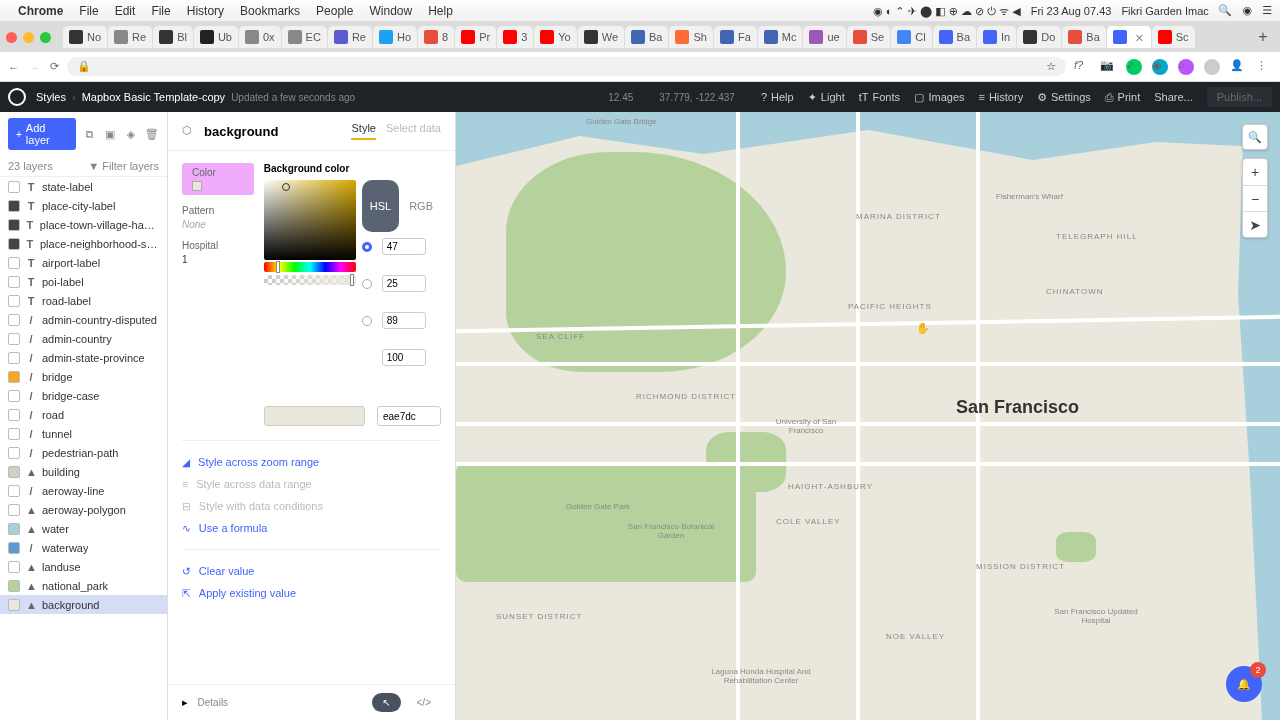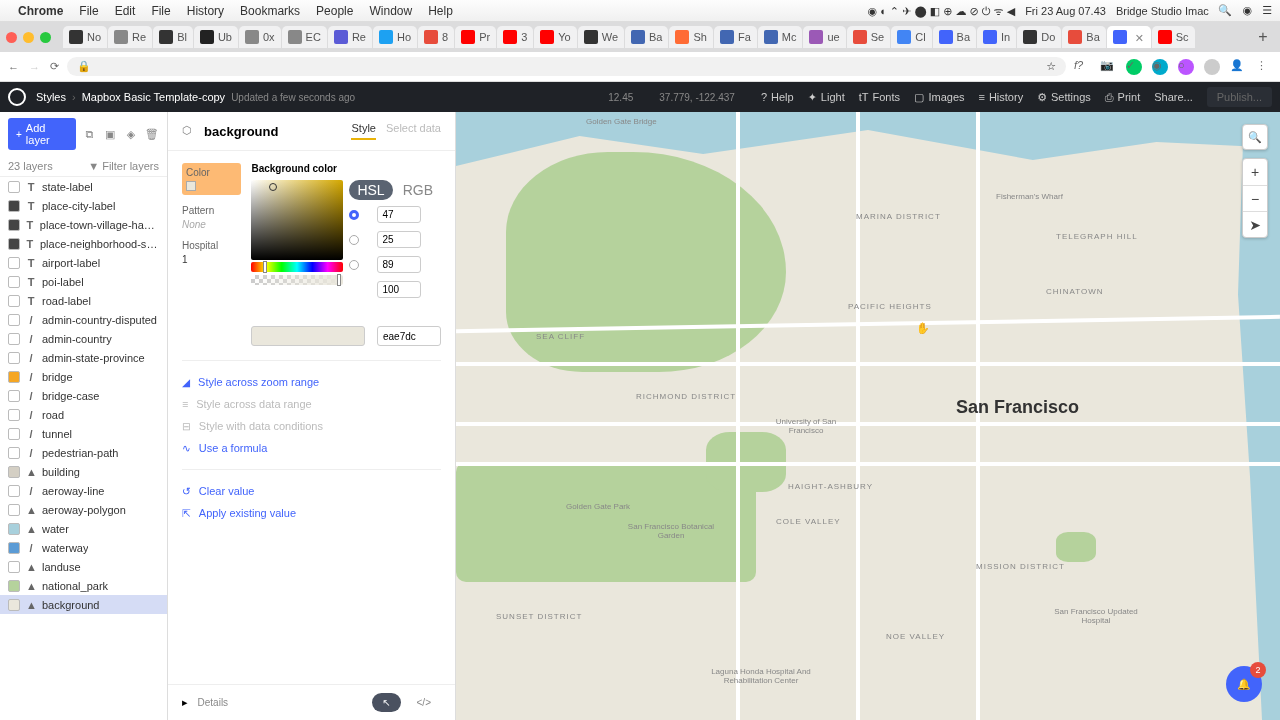--- a/index.html
+++ b/index.html
@@ -50,35 +50,35 @@
 .panel-h .back{width:14px;height:14px;color:#888}
 .panel-h h3{font-size:13px;font-weight:600}
 .panel-h .tabs{margin-left:auto;display:flex;gap:10px;font-size:10px}
 .panel-h .tabs .on{color:#333;border-bottom:2px solid #eab308;padding-bottom:4px}
 .panel-h .tabs .off{color:#bbb}
 .panel-b{padding:12px 14px;flex:1;overflow:auto}
 .prop-group{display:flex;gap:10px;margin-bottom:14px}
 .prop-left{width:82px}
 .prop-label{font-size:10px;color:#666;margin-bottom:3px}
 .prop-val{font-size:10px;color:#333}
-.prop-sel{background:#fdba74;padding:4px 4px;border-radius:3px}
+.prop-sel{background:#f0abfc;padding:4px 10px;border-radius:3px}
 .color-section{flex:1}
 .color-h{font-size:10px;font-weight:600;margin-bottom:6px}
 .color-row{display:flex;gap:6px;margin-bottom:6px}
 .sat{width:92px;height:80px;background:linear-gradient(to top,#000,transparent),linear-gradient(to right,#fff,#d4a800);position:relative;border-radius:2px}
 .sat .pick{position:absolute;width:8px;height:8px;border:1px solid #333;border-radius:50%;left:18px;top:3px}
 .hue{width:92px;height:10px;background:linear-gradient(to right,red,yellow,lime,cyan,blue,magenta,red);border-radius:2px;margin-top:2px;position:relative}
 .hue .sl{position:absolute;left:12px;top:-1px;width:4px;height:12px;background:#fff;border:1px solid #888}
 .alpha{width:92px;height:10px;background:linear-gradient(to right,transparent,#eae7dc),repeating-conic-gradient(#ccc 0 25%,#fff 0 50%) 0 0/8px 8px;border-radius:2px;margin-top:3px;position:relative}
 .alpha .sl{position:absolute;right:2px;top:-1px;width:4px;height:12px;background:#fff;border:1px solid #888}
 .color-ctrl{flex:1}
 .mode{display:flex;gap:2px;margin-bottom:6px}
-.mode span{padding:2px 8px;border-radius:10px;font-size:14px;color:#888}
+.mode span{padding:20px 8px;border-radius:10px;font-size:11px;color:#888}
 .mode .on{background:#5a6371;color:#fff}
-.hsl-row{display:flex;align-items:center;gap:18px;margin-bottom:8px}
+.hsl-row{display:flex;align-items:center;gap:10px;margin-bottom:20px}
 .hsl-row .rad{width:10px;height:10px;border:1px solid #aaa;border-radius:50%}
 .hsl-row .rad.on{border:3px solid #4264fb}
 .hsl-row input{width:44px;padding:2px 4px;border:1px solid #ccc;border-radius:3px;font-size:10px}
 .hex-row{display:flex;gap:12px;margin-top:20px}
 .hex-row .sw{flex:1;height:20px;background:#eae7dc;border:1px solid #ccc;border-radius:3px}
 .hex-row input{width:64px;padding:3px 5px;border:1px solid #ccc;border-radius:3px;font-size:10px}
 .actions{border-top:1px solid #eee;padding-top:10px;margin-top:10px}
 .action{display:flex;align-items:center;gap:8px;padding:5px 0;font-size:10.5px;color:#666}
 .action.blue{color:#4264fb}
 .action.dis{color:#bbb}
@@ -116,21 +116,21 @@
   <span class="item">Edit</span>
   <span class="item">File</span>
   <span class="item">History</span>
   <span class="item">Bookmarks</span>
   <span class="item">People</span>
   <span class="item">Window</span>
   <span class="item">Help</span>
   <span class="right">
     <span>◉ ◐ ⌃ ✈ ⬤ ◧ ⊕ ☁ ⊘ ⏻ ᯤ ◀</span>
     <span>Fri 23 Aug  07.43</span>
-    <span>Bridge Studio Imac</span>
+    <span>Fikri Garden Imac</span>
     <span>🔍</span>
     <span>◉</span>
     <span>☰</span>
   </span>
 </div>
 
 <div class="tabbar">
   <div class="traffic">
     <span class="r"></span>
     <span class="y"></span>

